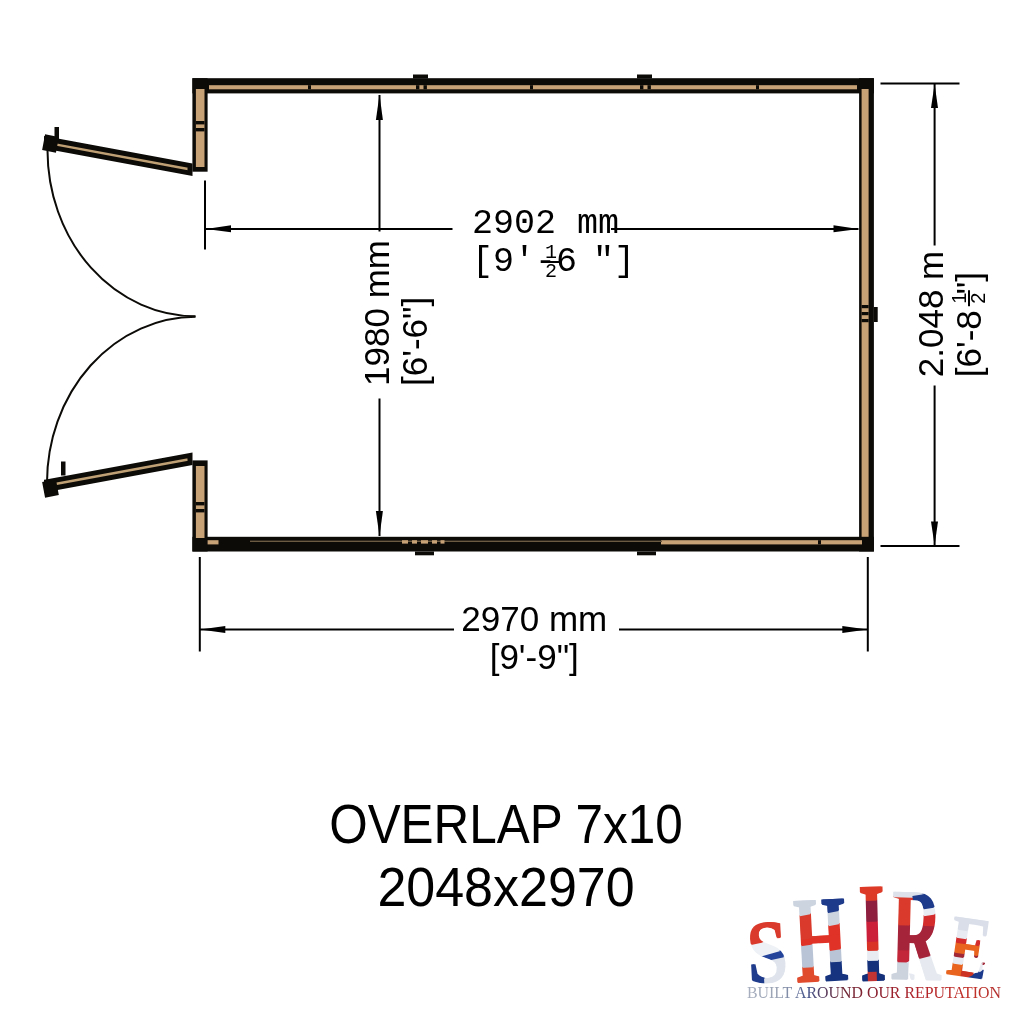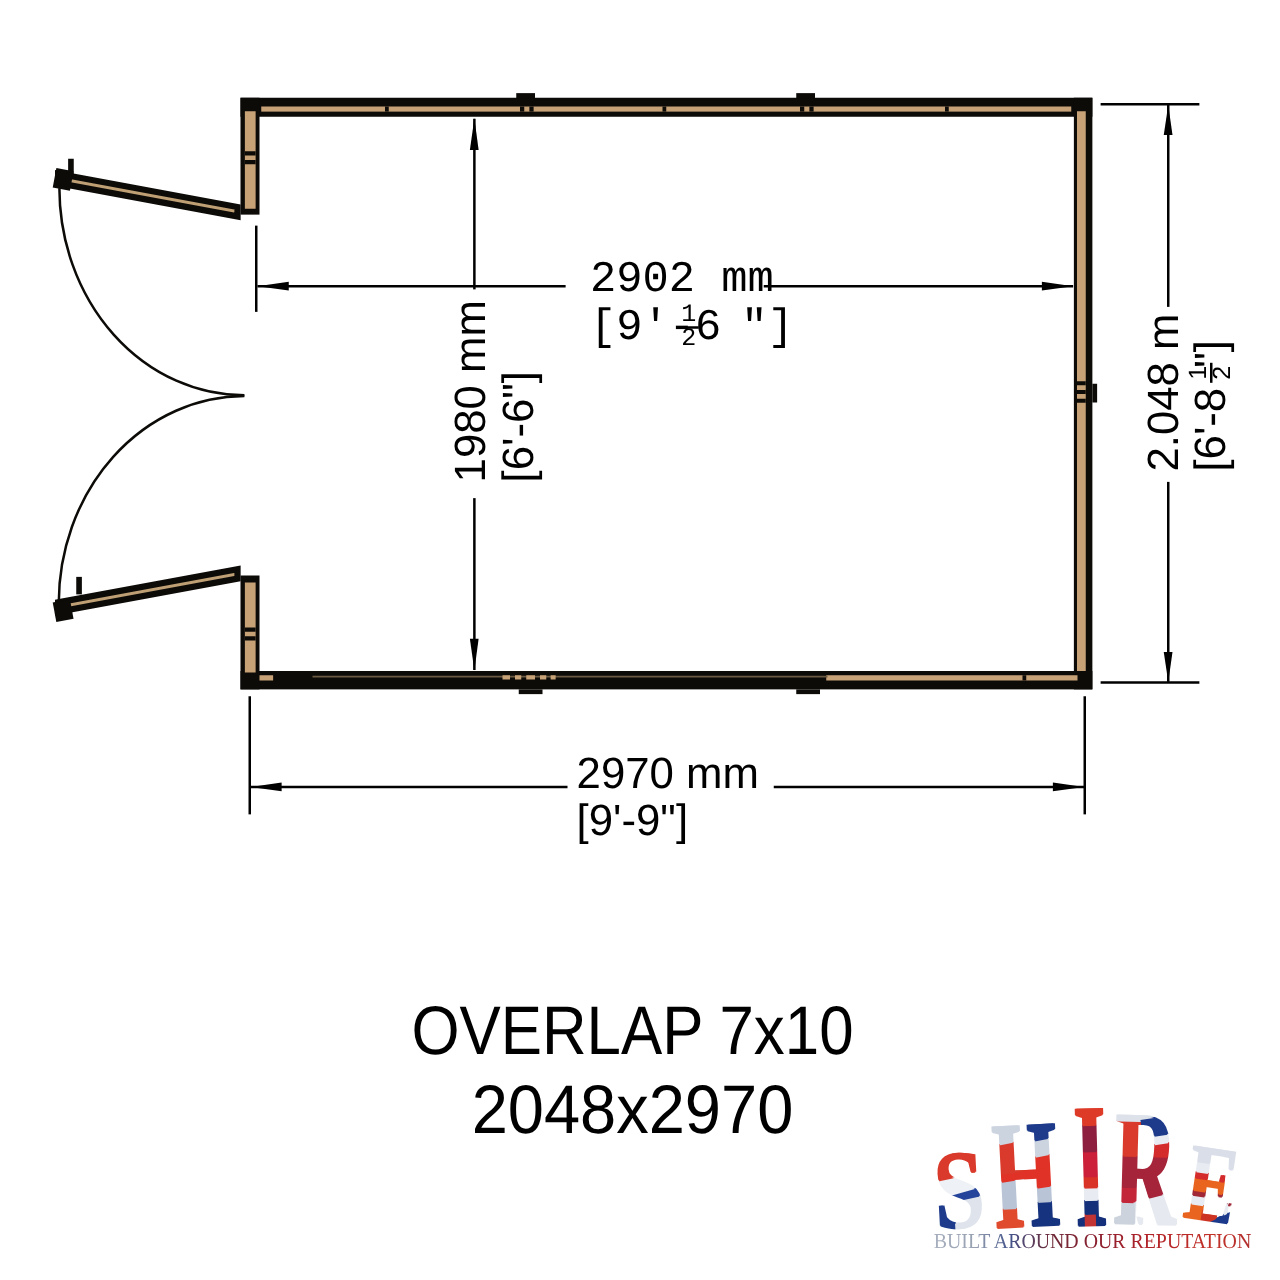--- a/index.html
+++ b/index.html
@@ -133,21 +133,21 @@
 <div class="rot" style="left:396px;top:313px;">
     <div class="dtxt" style="position:static;">1980 mm
 [6'-6"]</div>
   </div>
 
 <div class="rot" style="left:950px;top:313.6px;">
     <div class="dtxt" style="position:relative;">2.048 m
 [6'-8<span class="frsp"></span>"]<span class="frx" style="left:70px;top:39px;"><span class="nu">1</span><span>2</span></span></div>
   </div>
 
-<div class="dtxt" style="left:461.3px;top:600.4px;">2970 mm
+<div class="dtxt" style="left:461.3px;top:600.4px;text-align:center;">2970 mm
 [9'-9"]</div>
 
 <div class="ttl" style="left:505.8px;top:796.9px;transform:translateX(-50%) scaleX(0.899);">OVERLAP 7x10</div>
 
 <div class="ttl" style="left:505.8px;top:859.7px;transform:translateX(-50%) scaleX(0.945);">2048x2970</div>
 
 <svg id="logo" width="1024" height="1024" viewBox="0 0 1024 1024" style="position:absolute;left:0;top:0;" font-family="'Liberation Serif',serif" font-weight="bold">
 <defs>
 <clipPath id="cS">
         <text x="746.6" y="981.8" font-size="90" textLength="40" lengthAdjust="spacingAndGlyphs" font-family="'Liberation Serif',serif" font-weight="bold">S</text>

